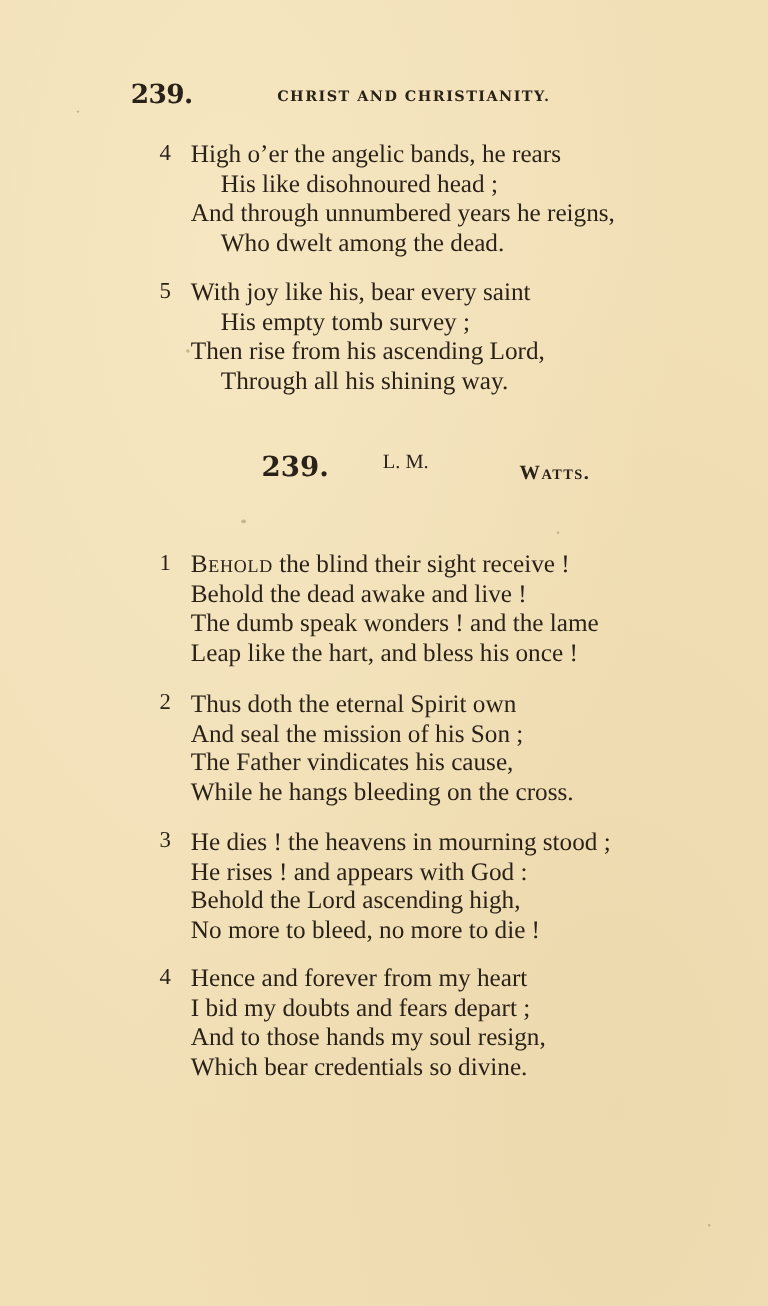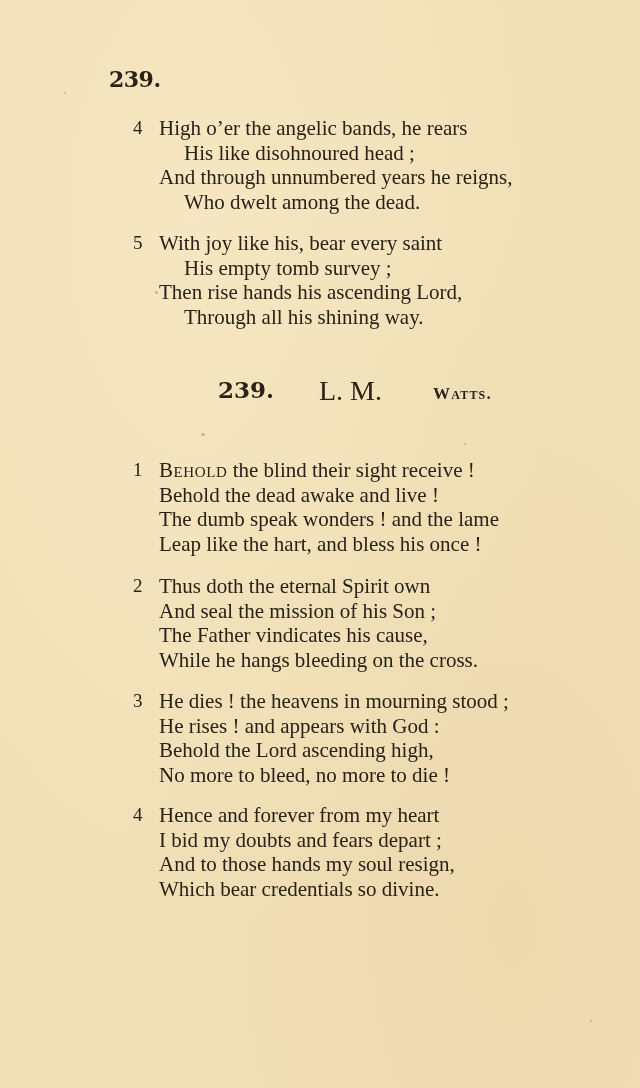--- a/index.html
+++ b/index.html
@@ -85,21 +85,21 @@
       top: 0;
       font-family: "DejaVu Serif", serif;
       font-weight: bold;
       font-size: 23px;
     }
     .hymn-meter {
       position: absolute;
       left: 101px;
       top: -1px;
       font-family: "Liberation Serif", serif;
-      font-size: 28px;
+      font-size: 17px;
     }
     .hymn-author {
       position: absolute;
       left: 215px;
       top: 8px;
       font-family: "Liberation Serif", serif;
       font-weight: bold;
       font-size: 17px;
       letter-spacing: 1.2px;
       font-variant: small-caps;
@@ -125,20 +125,21 @@
       background: rgba(120, 90, 50, 0.35);
     }
   </style>
 </head>
 <body>
 
 <div class="page">
 
   <div class="running-head">
     <span class="page-number">239.</span>
+    <span class="running-title">CHRIST AND CHRISTIANITY.</span>
   </div>
 
   <div class="stanza" style="top:116px;">
     <div class="line">
       <span class="verse-num">4</span>
       <span class="text indent0">High o’er the angelic bands, he rears</span>
     </div>
     <div class="line">
       <span class="text indent1">His like disohnoured head ;</span>
     </div>
@@ -152,21 +153,21 @@
 
   <div class="stanza" style="top:231px;">
     <div class="line">
       <span class="verse-num">5</span>
       <span class="text indent0">With joy like his, bear every saint</span>
     </div>
     <div class="line">
       <span class="text indent1">His empty tomb survey ;</span>
     </div>
     <div class="line">
-      <span class="text indent0">Then rise hands his ascending Lord,</span>
+      <span class="text indent0">Then rise from his ascending Lord,</span>
     </div>
     <div class="line">
       <span class="text indent1">Through all his shining way.</span>
     </div>
   </div>
 
   <div class="hymn-header">
     <span class="hymn-number">239.</span>
     <span class="hymn-meter">L. M.</span>
     <span class="hymn-author">Watts.</span>

